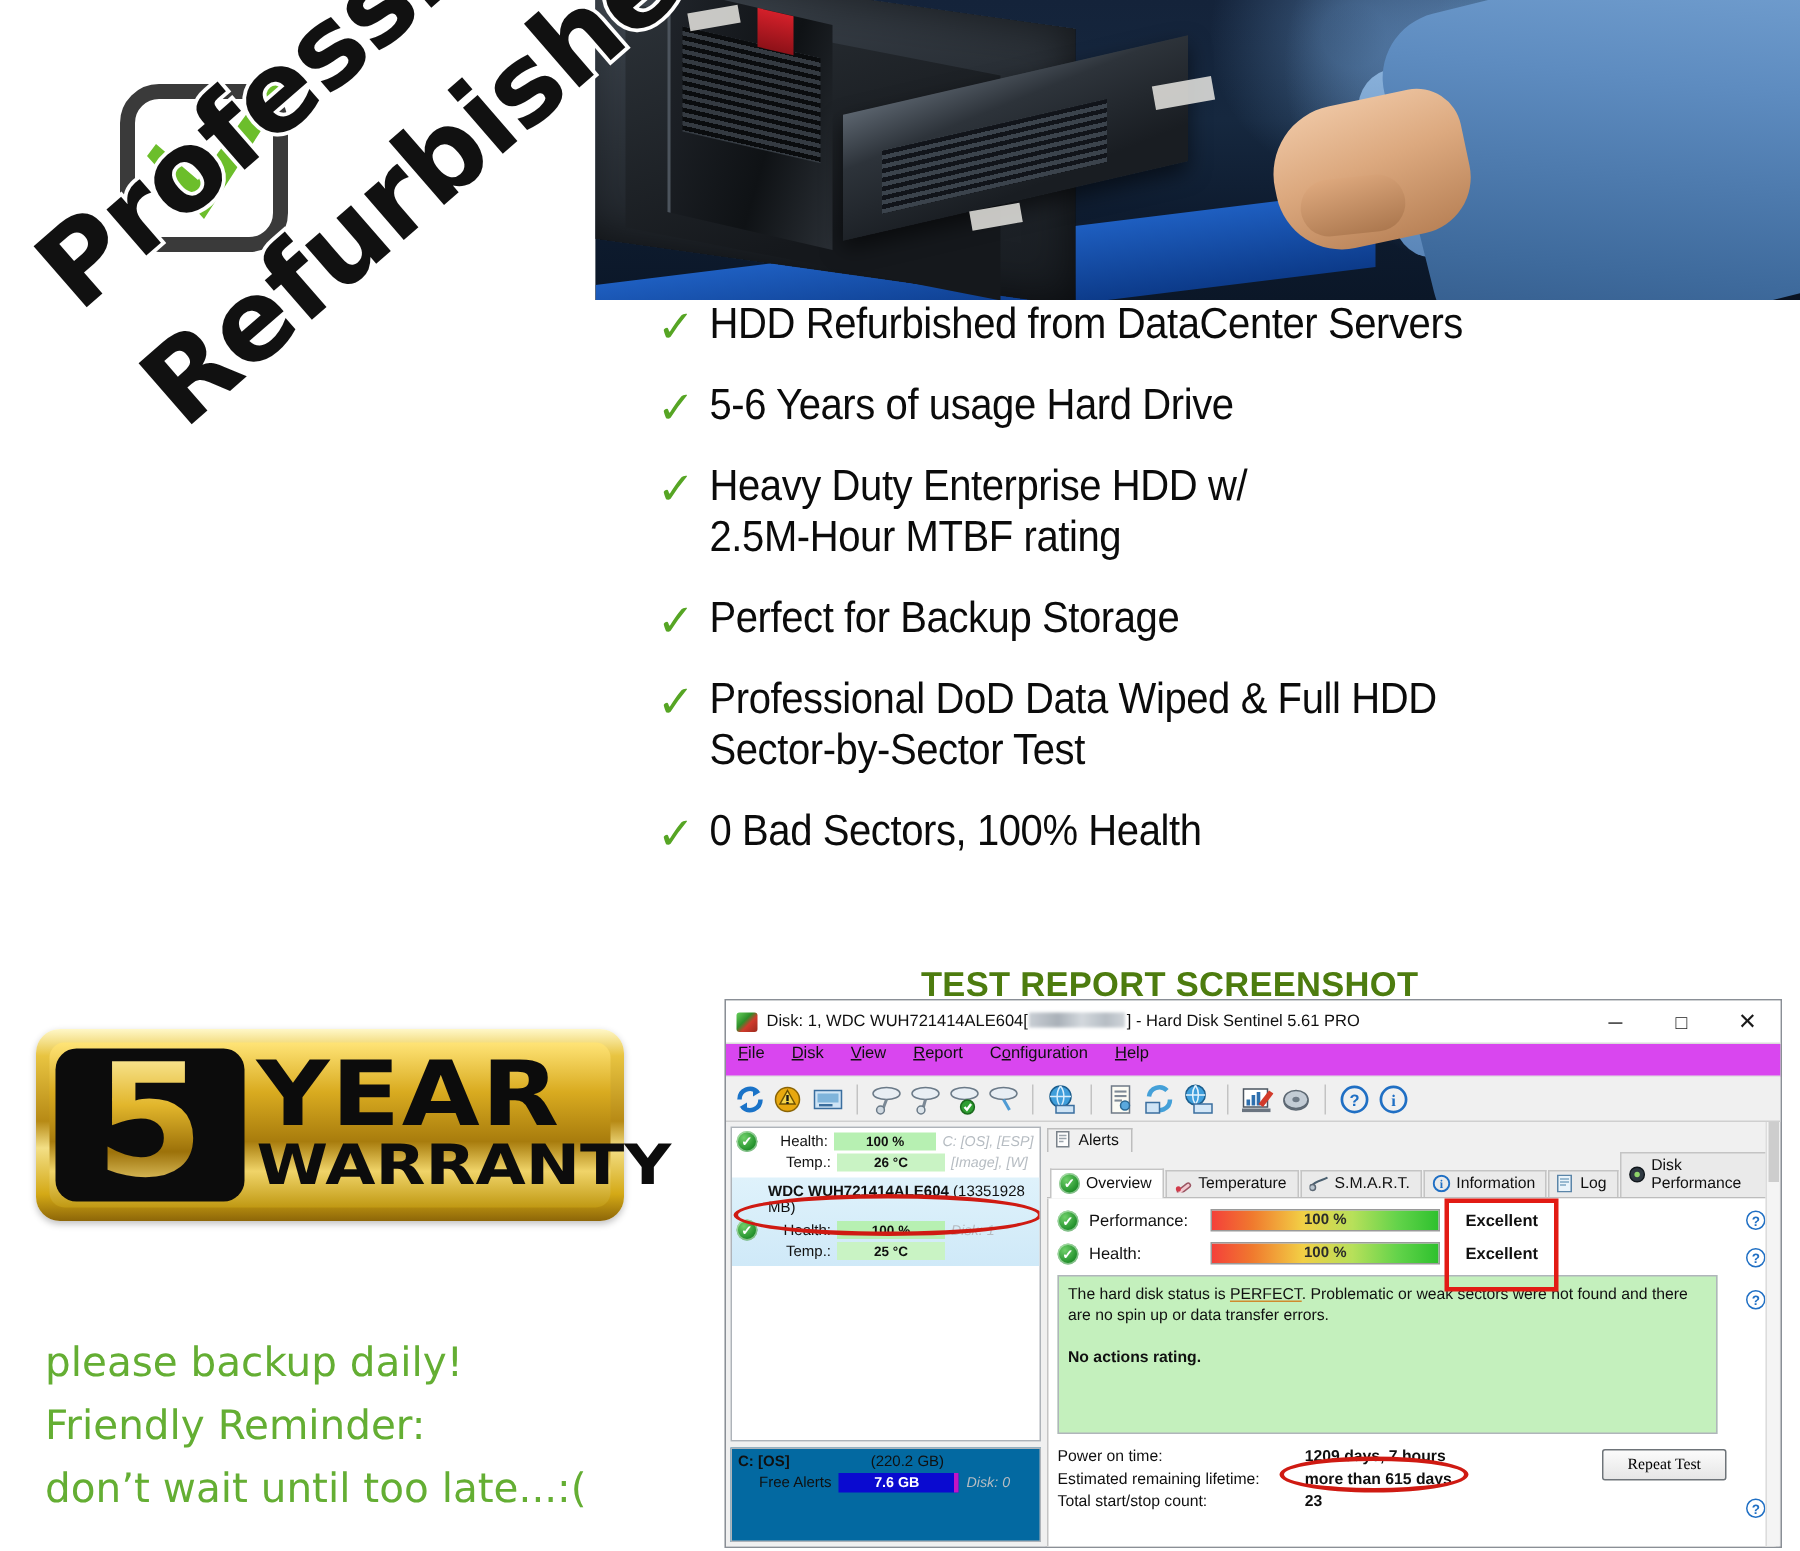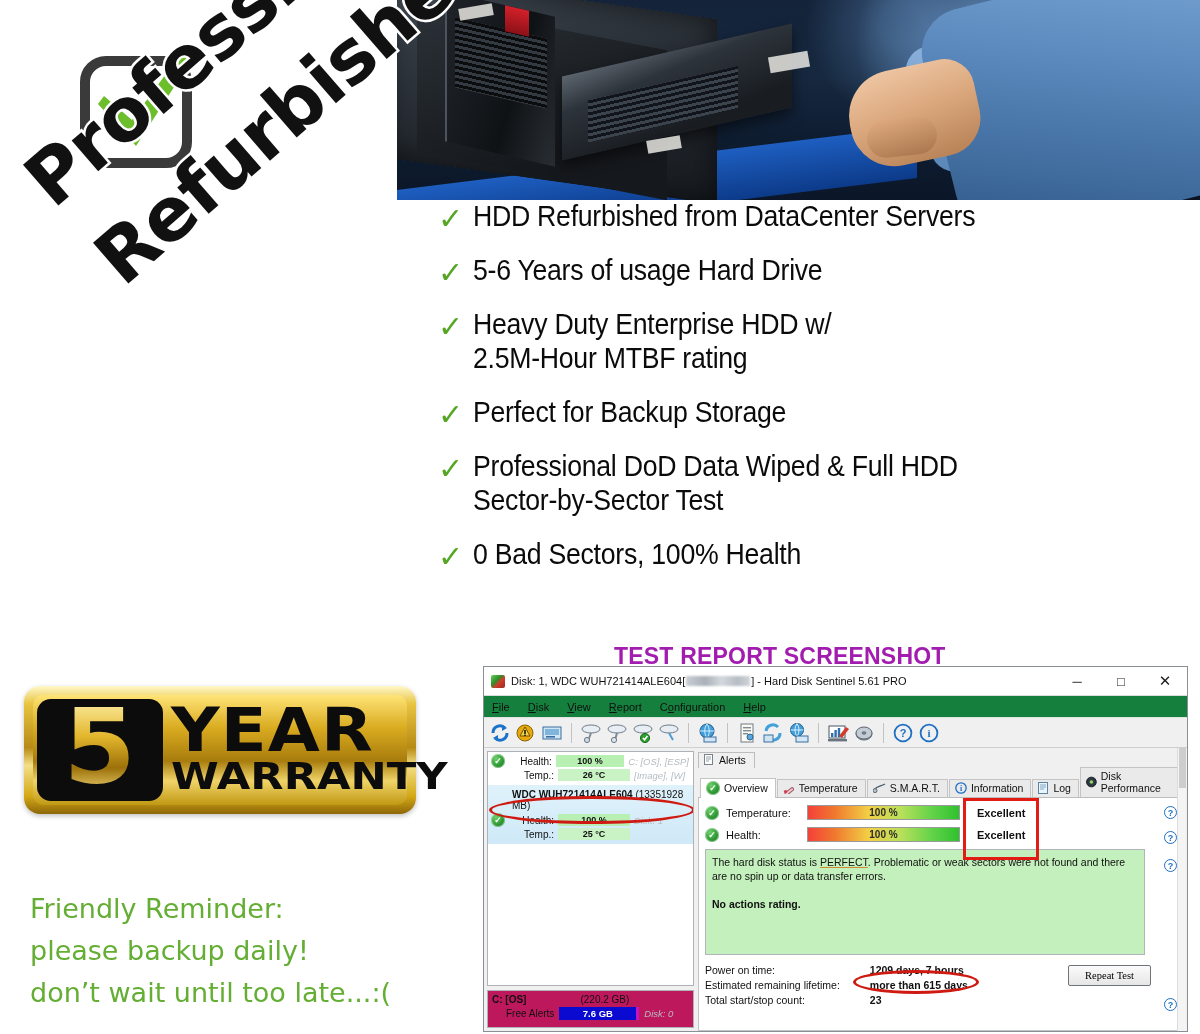--- a/index.html
+++ b/index.html
@@ -145,21 +145,21 @@
   .feat .ftxt {
     font-family:"Liberation Sans Narrow","Liberation Sans", sans-serif;
     font-size:29px; line-height:1.17; font-weight:400; color:#0b0b0b;
     letter-spacing:-0.3px;
     transform: scaleX(0.92); transform-origin:left center;
   }
 
   
   .report-head {
     position:absolute; left:614px; top:643px;
-    font-size:23px; font-weight:bold; color:#a21caf;
+    font-size:23px; font-weight:bold; color:#4d7c0f;
     font-family:"Liberation Sans", sans-serif;
     letter-spacing:.2px;
   }
 
   
   .warranty {
     position:absolute; left:24px; top:686px; width:392px; height:128px;
     border-radius:16px;
     background: linear-gradient(180deg,#fff8c9 0%,#e8c441 14%,#b78a15 48%,#f3df86 62%,#d4a916 86%,#8d6608 100%);
     padding:9px;
@@ -232,22 +232,22 @@
     margin:0 1px;
   }
   .win-btns { margin-left:auto; display:flex; height:100%; }
   .win-btn {
     width:44px; height:100%; display:flex; align-items:center; justify-content:center;
     color:#1a1a1a; font-size:13px;
   }
   .win-btn.close { font-size:15px; }
 
   .hds-menu {
-    height:22px; background:#15803d; border-bottom:1px solid #e2e2e2;
-    display:flex; align-items:center; padding-left:8px; gap:18px;
+    height:22px; background:#d946ef; border-bottom:1px solid #e2e2e2;
+    display:flex; align-items:flex-start; padding-left:8px; gap:18px;
     font-size:11px;
   }
   .hds-menu span u { text-decoration:underline; }
 
   .hds-toolbar {
     height:30px; background:#f0f0f0; display:flex; align-items:center;
     padding-left:5px; gap:4px; border-bottom:1px solid #cfcfcf;
   }
   .tb-ico { width:22px; height:22px; position:relative; display:inline-block; }
   .tb-sep { width:1px; height:20px; background:#c3c3c3; margin:0 4px; }
@@ -275,21 +275,21 @@
   .de-bar.light { background:#c9f3c4; }
   .de-extra { color:#b6bcc2; font-size:9.5px; font-style:italic; white-space:nowrap; }
   .ok-badge {
     position:absolute; left:3px; width:14px; height:14px; border-radius:50%;
     background: radial-gradient(circle at 35% 32%, #6fd06a, #1c8b26 70%);
     display:flex; align-items:center; justify-content:center;
     color:#fff; font-size:9px; font-weight:bold;
     box-shadow: inset 0 0 0 1px rgba(255,255,255,.45);
   }
   .part-list {
-    height:38px; background:#be185d; border:1px solid #aeb3b9; padding:3px 4px;
+    height:63px; background:#0369a1; border:1px solid #aeb3b9; padding:3px 4px;
   }
   .pl-head { display:flex; font-size:10px; font-weight:bold; }
   .pl-head .cap { margin-left:54px; font-weight:normal; }
   .pl-row { display:flex; align-items:center; gap:5px; margin-top:2px; }
   .pl-lbl { font-size:10px; margin-left:14px; }
   .pl-bar {
     width:80px; height:13px; background:#0a0ad0; position:relative;
     display:flex; align-items:center; justify-content:center;
     color:#ffffff; font-size:9.5px; font-weight:bold;
     border-right:3px solid #c314c3;
@@ -437,22 +437,22 @@
       <span class="w-five">5</span>
     </div>
     <div class="w-right">
       <span class="w-year">YEAR</span>
       <span class="w-warranty">WARRANTY</span>
     </div>
   </div>
 </div>
 
 <div class="reminder">
+  <div>please backup daily!</div>
   <div>Friendly Reminder:</div>
-  <div>please backup daily!</div>
   <div>don’t wait until too late...:(</div>
 </div>
 
 <div class="hds">
 
   <div class="hds-title">
     <div class="hds-ticon"></div>
     <div class="hds-ttext"><span>Disk: 1, WDC  WUH721414ALE604[</span><span class="hds-redact"></span><span>]  -  Hard Disk Sentinel 5.61 PRO</span></div>
     <div class="win-btns">
       <div class="win-btn">─</div>
@@ -693,21 +693,21 @@
               <circle cx="6" cy="6" r="2" fill="#8fd46a"></circle>
             </svg>
           <span>Disk Performance</span>
         </div>
       </div>
 
       <div class="tab-pane">
 
         <div class="metric-row">
           <span class="ok-badge" style="position:static;">✓</span>
-          <span class="metric-lbl">Temperature:</span>
+          <span class="metric-lbl">Performance:</span>
           <span class="grad-bar">100 %</span>
           <span class="excellent-box" style="border:none;">Excellent</span>
           <span class="help-q" style="top:8px;">?</span>
         </div>
 
         <div class="metric-row">
           <span class="ok-badge" style="position:static;">✓</span>
           <span class="metric-lbl">Health:</span>
           <span class="grad-bar">100 %</span>
           <span class="excellent-box" style="border:none;">Excellent</span>

